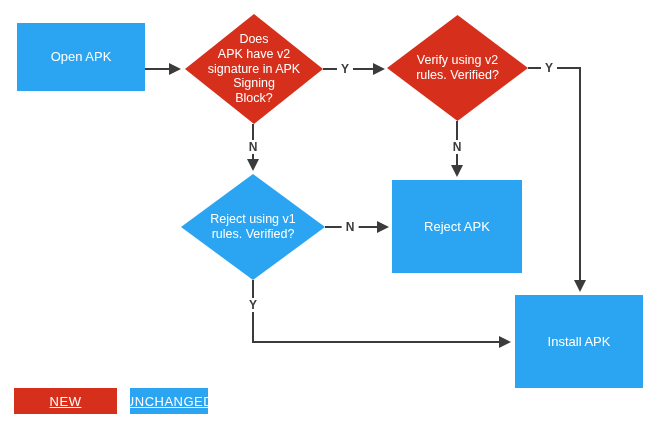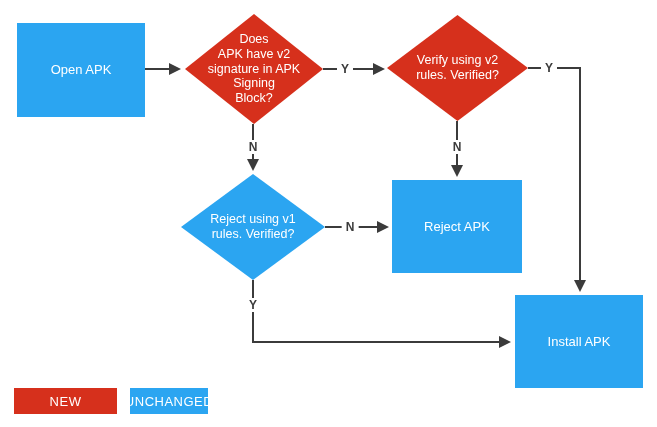--- a/index.html
+++ b/index.html
@@ -39,20 +39,21 @@
     font-size:12px;
     padding:1px 4px;
     line-height:1;
   }
   .legend-box{
     position:absolute;
     display:flex;align-items:center;justify-content:center;
     color:var(--node_text);
     font-size:13px;
     letter-spacing:0.5px;
+    text-decoration:underline;
   }
   .legend-box.red{background:var(--red);}
   .legend-box.blue{background:var(--blue);}
 </style>
 </head>
 <body>
 
 <div class="canvas">
 
   <svg class="edges" viewBox="0 0 657 427" xmlns="http://www.w3.org/2000/svg">
@@ -63,21 +64,21 @@
     </defs>
     <path class="edge" d="M145 69 H179" marker-end="url(#arrow)"></path>
     <path class="edge" d="M323 69 H383" marker-end="url(#arrow)"></path>
     <path class="edge" d="M253 124 V169" marker-end="url(#arrow)"></path>
     <path class="edge" d="M457 121 V175" marker-end="url(#arrow)"></path>
     <path class="edge" d="M325 227 H387" marker-end="url(#arrow)"></path>
     <path class="edge" d="M528 68 H580 V290" marker-end="url(#arrow)"></path>
     <path class="edge" d="M253 280 V342 H509" marker-end="url(#arrow)"></path>
   </svg>
 
-  <div class="node rect" style="left:17px;top:23px;width:128px;height:94px;">
+  <div class="node rect" style="left:17px;top:23px;width:128px;height:68px;">
     <span class="node-label">Open APK</span>
   </div>
 
   <div class="node diamond" style="left:185px;top:14px;width:138px;height:110px;">
     <span class="node-label">Does
 APK have v2
 signature in APK
 Signing
 Block?</span>
   </div>

